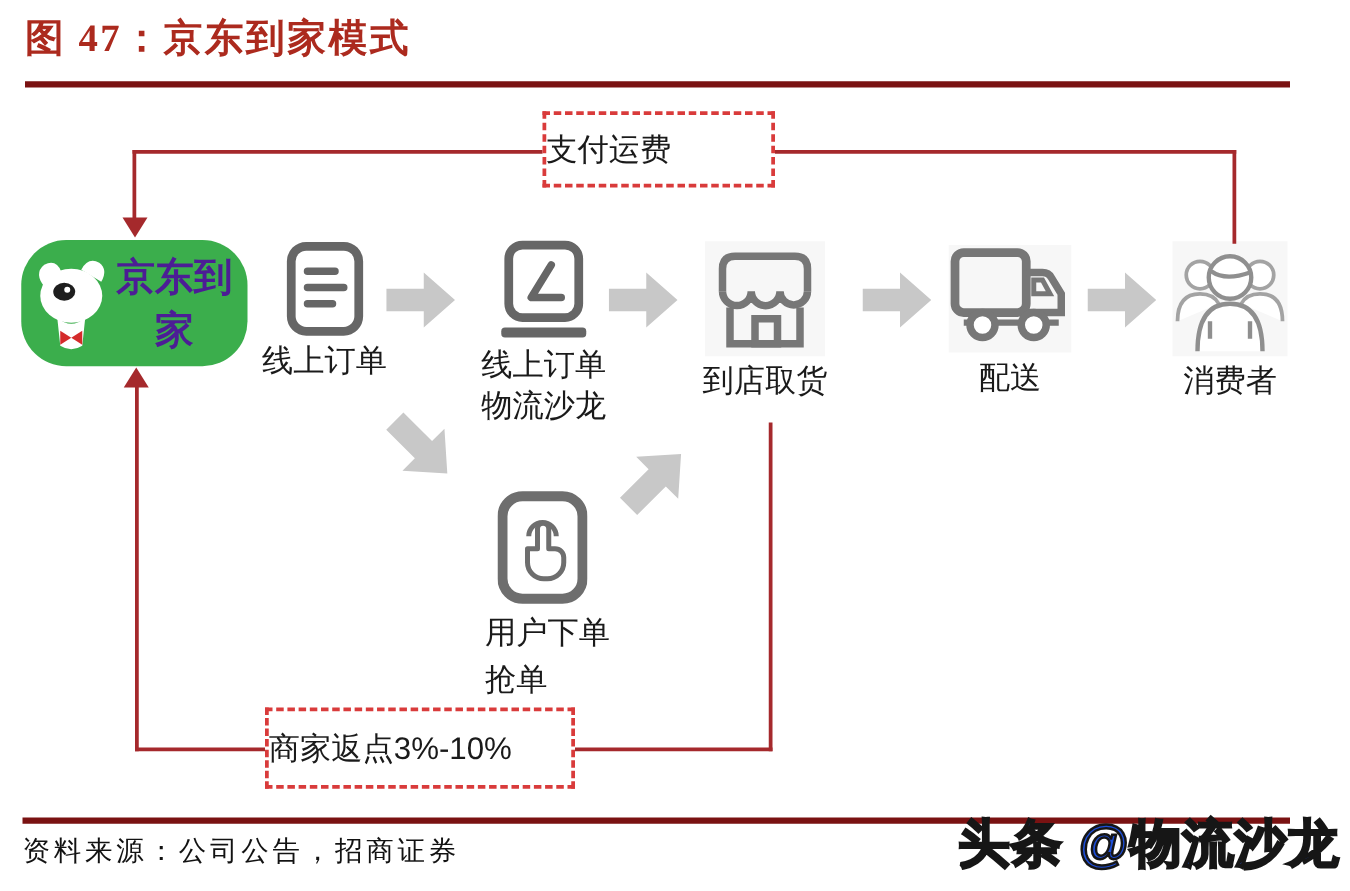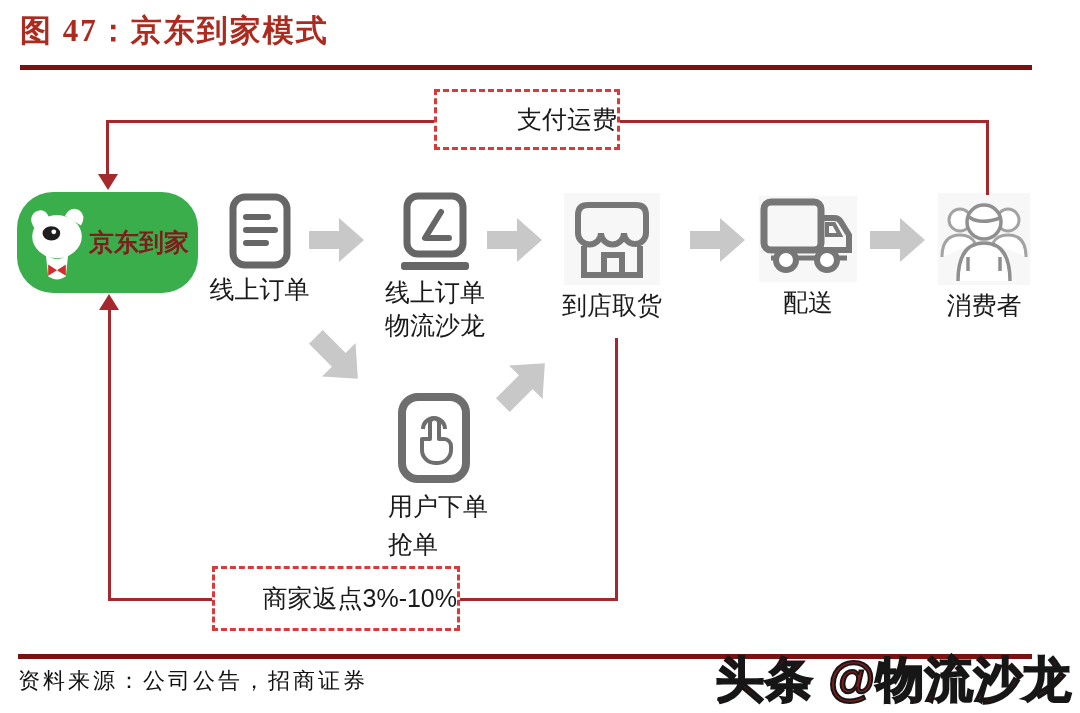--- a/index.html
+++ b/index.html
@@ -16,50 +16,50 @@
   .title-rule{position:absolute;left:20px;top:65px;width:1012px;height:5px;background:#7A1212;}
   
   .line{position:absolute;background:#A5292C;z-index:1;}
   .h{height:3px;} .v{width:3px;}
   .arrowhead{position:absolute;width:0;height:0;z-index:1;}
   .ah-down{border-left:10px solid transparent;border-right:10px solid transparent;border-top:16px solid #A5292C;}
   .ah-up{border-left:10px solid transparent;border-right:10px solid transparent;border-bottom:16px solid #A5292C;}
   
   .dashed-box{
     position:absolute;z-index:2;background:#ffffff;border:3px dashed #D93B3B;
-    display:flex;align-items:center;justify-content:flex-end;
+    display:flex;align-items:center;justify-content:flex-start;
     font-size:25px;color:#1A1A1A;box-sizing:border-box;
   }
   
   .logo{
     position:absolute;left:17px;top:192px;width:181px;height:101px;z-index:2;
     background:#3BAE4C;border-radius:36px;
     display:flex;align-items:center;
   }
-  .logo-text{color:#7f1d1d;font-weight:bold;font-size:25px;letter-spacing:0;flex:1;text-align:left;margin-right:8px;}
+  .logo-text{color:#4c1d95;font-weight:bold;font-size:31px;letter-spacing:0;flex:1;text-align:center;margin-right:8px;}
   
   .step{position:absolute;display:flex;flex-direction:column;align-items:center;}
   .step-label{font-size:25px;color:#1A1A1A;text-align:center;line-height:1.3;margin-top:4px;white-space:nowrap;}
   .icon-bg{background:#f7f7f7;}
   .flow-arrow{position:absolute;}
   .rot45{transform:rotate(45deg);}
   .rotm45{transform:rotate(-45deg);}
   .branch-label{
     position:absolute;left:388px;top:488px;width:160px;
     font-size:25px;color:#1A1A1A;line-height:1.5;text-align:left;white-space:nowrap;
   }
   
   .bottom-rule{position:absolute;left:18px;top:654px;width:1014px;height:5px;background:#7A1212;}
   .source-line{
     position:absolute;left:18px;top:666px;
     font-family:"Liberation Serif",serif;font-size:22px;color:#121212;letter-spacing:3px;
   }
   .watermark{
     position:absolute;right:8px;top:648px;z-index:5;
-    font-size:48px;font-weight:bold;color:#7f1d1d;
+    font-size:41px;font-weight:bold;color:#1d4ed8;
     -webkit-text-stroke:2px #161616;letter-spacing:1px;margin-left:32px;
   }
 </style>
 </head>
 <body>
 
 <div class="canvas">
 
   <div class="fig-title">图 47：京东到家模式</div>
   <div class="title-rule"></div>

